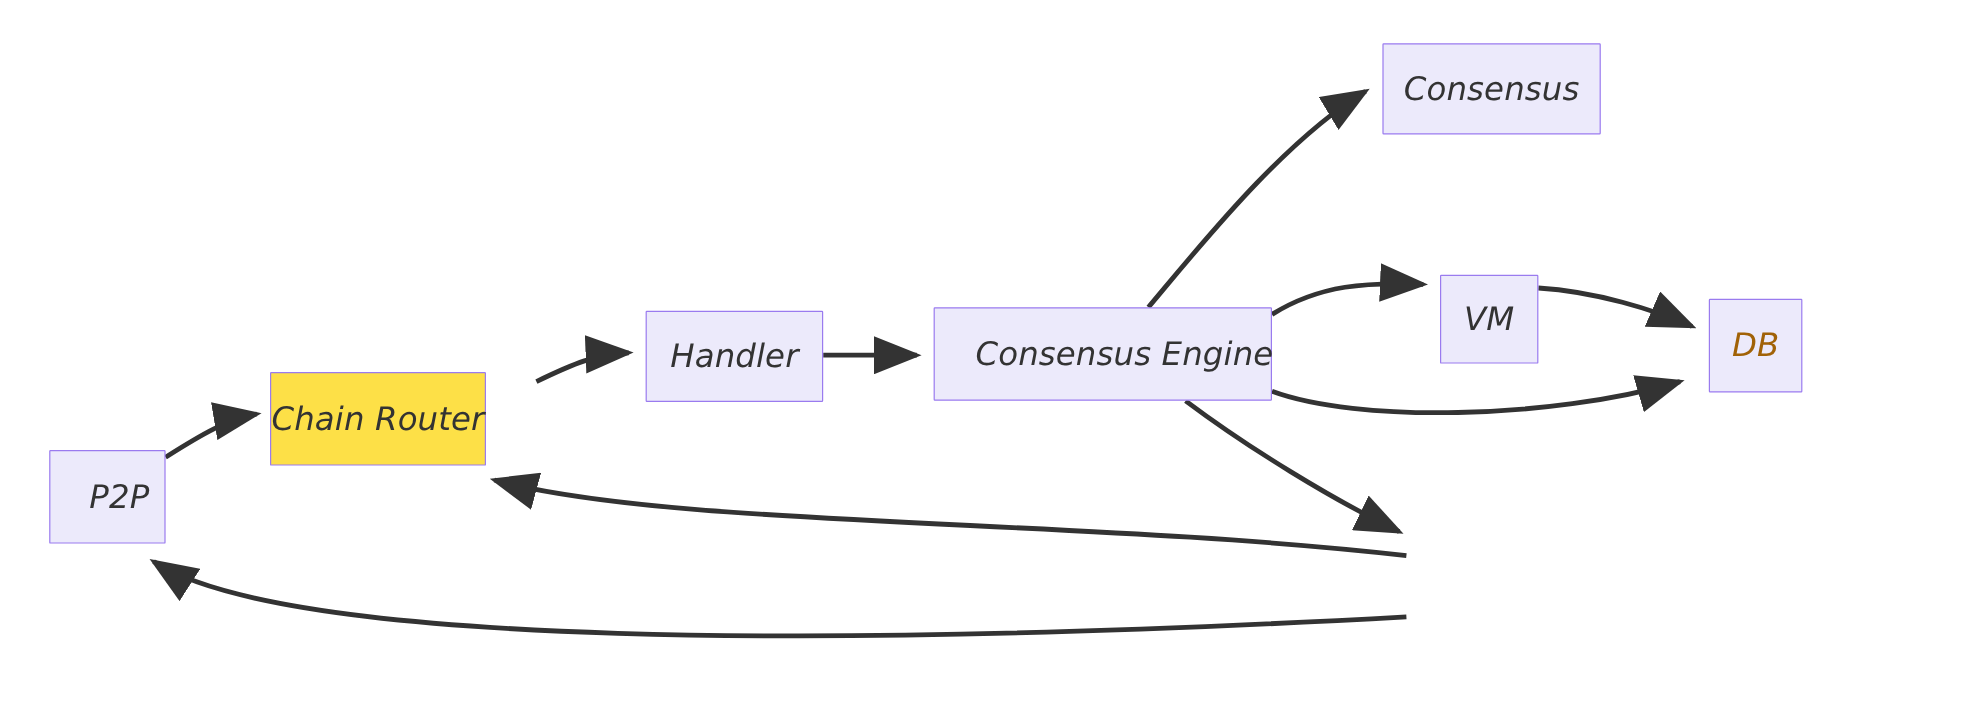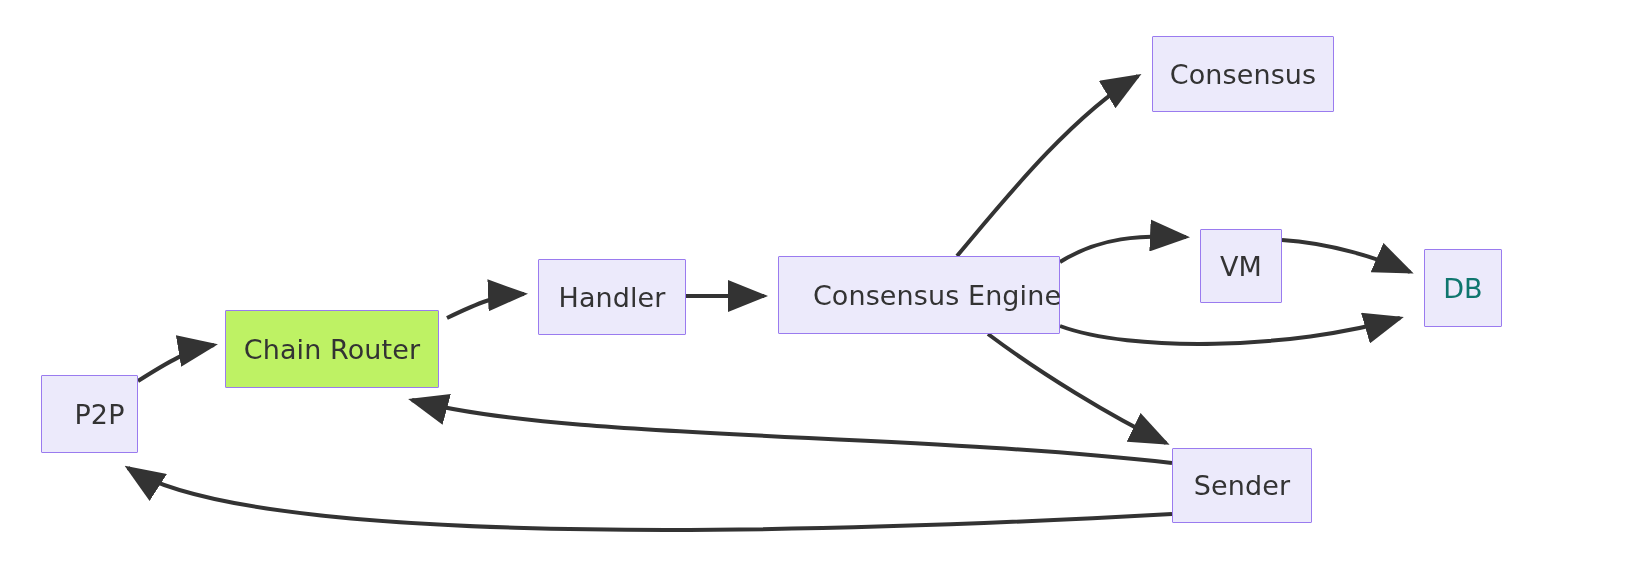--- a/index.html
+++ b/index.html
@@ -33,20 +33,21 @@
     justify-content: center;
     z-index: 5;
   }
   .node-label {
     color: #333333;
     font-size: 27px;
     line-height: 1;
     letter-spacing: 0.1px;
     white-space: nowrap;
     user-select: none;
+    font-style: italic;
   }
 </style>
 </head>
 <body>
 
 <div id="canvas" style="background: rgb(255, 255, 255);">
 
   <svg id="edge-layer" viewBox="0 0 1634 586" xmlns="http://www.w3.org/2000/svg">
     <defs>
       <marker id="arrowhead" markerWidth="10" markerHeight="8" refX="9" refY="4" orient="auto" markerUnits="strokeWidth">
@@ -72,41 +73,38 @@
 
     <path d="M 1172,463 C 900,432 560,440 412,400" fill="none" stroke="#333333" stroke-width="4" marker-end="url(#arrowhead)"></path>
 
     <path d="M 1172,514 C 700,540 240,540 128,468" fill="none" stroke="#333333" stroke-width="4" marker-end="url(#arrowhead)"></path>
   </svg>
 
   <div class="node" style="left: 41px; top: 375px; width: 97px; height: 78px; background: rgb(236, 234, 251); border-color: rgb(154, 123, 239);">
     <span class="node-label" style="color: rgb(51, 51, 51); margin-left: 20px;">P2P</span>
   </div>
 
-  <div class="node" style="left: 225px; top: 310px; width: 214px; height: 78px; background: #bef264; border-color: rgb(154, 123, 239); text-align: right;">
+  <div class="node" style="left: 225px; top: 310px; width: 180px; height: 78px; background: #fde047; border-color: rgb(154, 123, 239); text-align: right;">
     <span class="node-label" style="color: rgb(51, 51, 51);">Chain Router</span>
   </div>
 
   <div class="node" style="left: 538px; top: 259px; width: 148px; height: 76px; background: rgb(236, 234, 251); border-color: rgb(154, 123, 239);">
     <span class="node-label" style="color: rgb(51, 51, 51);">Handler</span>
   </div>
 
   <div class="node" style="left: 778px; top: 256px; width: 282px; height: 78px; background: rgb(236, 234, 251); border-color: rgb(154, 123, 239); padding-left: 36px;">
     <span class="node-label" style="color: rgb(51, 51, 51);">Consensus Engine</span>
   </div>
 
   <div class="node" style="left: 1152px; top: 36px; width: 182px; height: 76px; background: rgb(236, 234, 251); border-color: rgb(154, 123, 239);">
     <span class="node-label" style="color: rgb(51, 51, 51);">Consensus</span>
   </div>
 
   <div class="node" style="left: 1200px; top: 200px; width: 82px; height: 74px; background: rgb(236, 234, 251); border-color: rgb(154, 123, 239); margin-top: 29px;">
     <span class="node-label" style="color: rgb(51, 51, 51);">VM</span>
   </div>
 
   <div class="node" style="left: 1424px; top: 249px; width: 78px; height: 78px; background: rgb(236, 234, 251); border-color: rgb(154, 123, 239);">
-    <span class="node-label" style="color: #0f766e;">DB</span>
+    <span class="node-label" style="color: #a16207;">DB</span>
   </div>
 
-  <div class="node" style="left: 1172px; top: 448px; width: 140px; height: 75px; background: rgb(236, 234, 251); border-color: rgb(154, 123, 239);">
-    <span class="node-label" style="color: rgb(51, 51, 51);">Sender</span>
-  </div>
 
 </div>
 
 </body></html>

